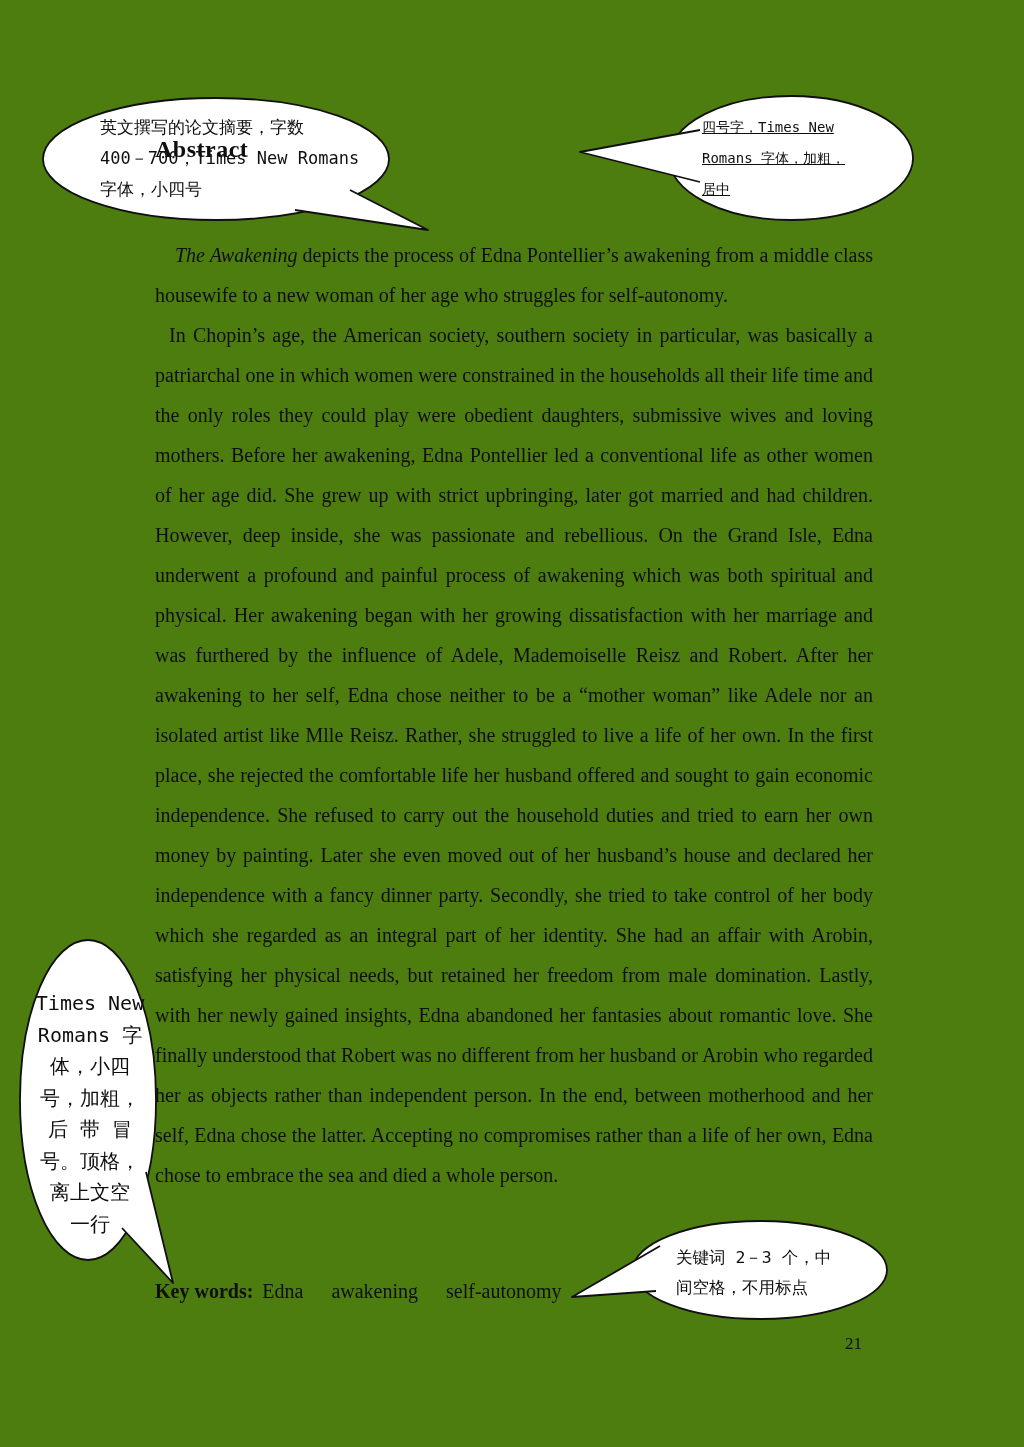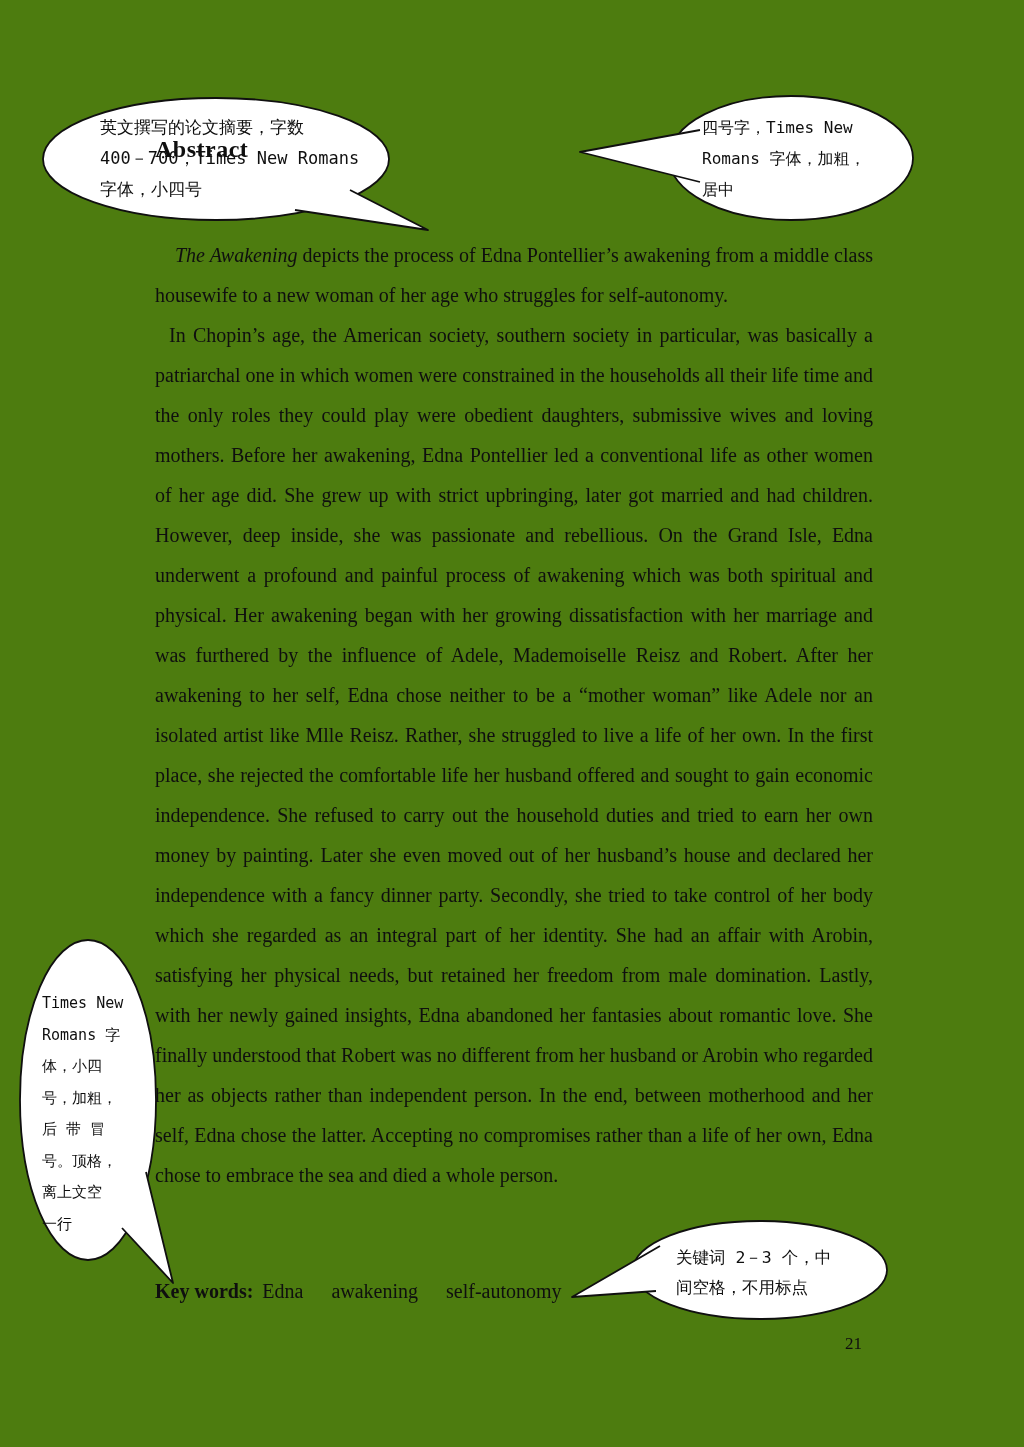--- a/index.html
+++ b/index.html
@@ -14,22 +14,22 @@
     overflow: hidden;
   }
   .bubble-svg { position: absolute; }
   .note {
     position: absolute;
     white-space: pre-line;
     font-family: "DejaVu Sans Mono", "DejaVu Sans", sans-serif;
     color: #0f0f0f;
   }
   .note-tl { left: 100px; top: 112px; width: 296px; font-size: 17px; line-height: 31px; }
-  .note-tr { left: 702px; top: 112px; width: 226px; font-size: 16px; line-height: 31px; }
-  .note-left { left: 42px; top: 988px; width: 112px; font-size: 15px; line-height: 31.5px; }
+  .note-tr { left: 702px; top: 112px; width: 226px; font-size: 14px; line-height: 31px; text-decoration: underline; }
+  .note-left { left: 34px; top: 988px; width: 112px; font-size: 20px; line-height: 31.5px; text-align: center; }
   .note-br { left: 676px; top: 1243px; width: 206px; font-size: 16.5px; line-height: 30px; }
   .doc-title {
     position: absolute;
     left: 155px;
     top: 136px;
     width: 718px;
     text-align: left;
     font-size: 24px;
     font-weight: bold;
     letter-spacing: 0.5px;

